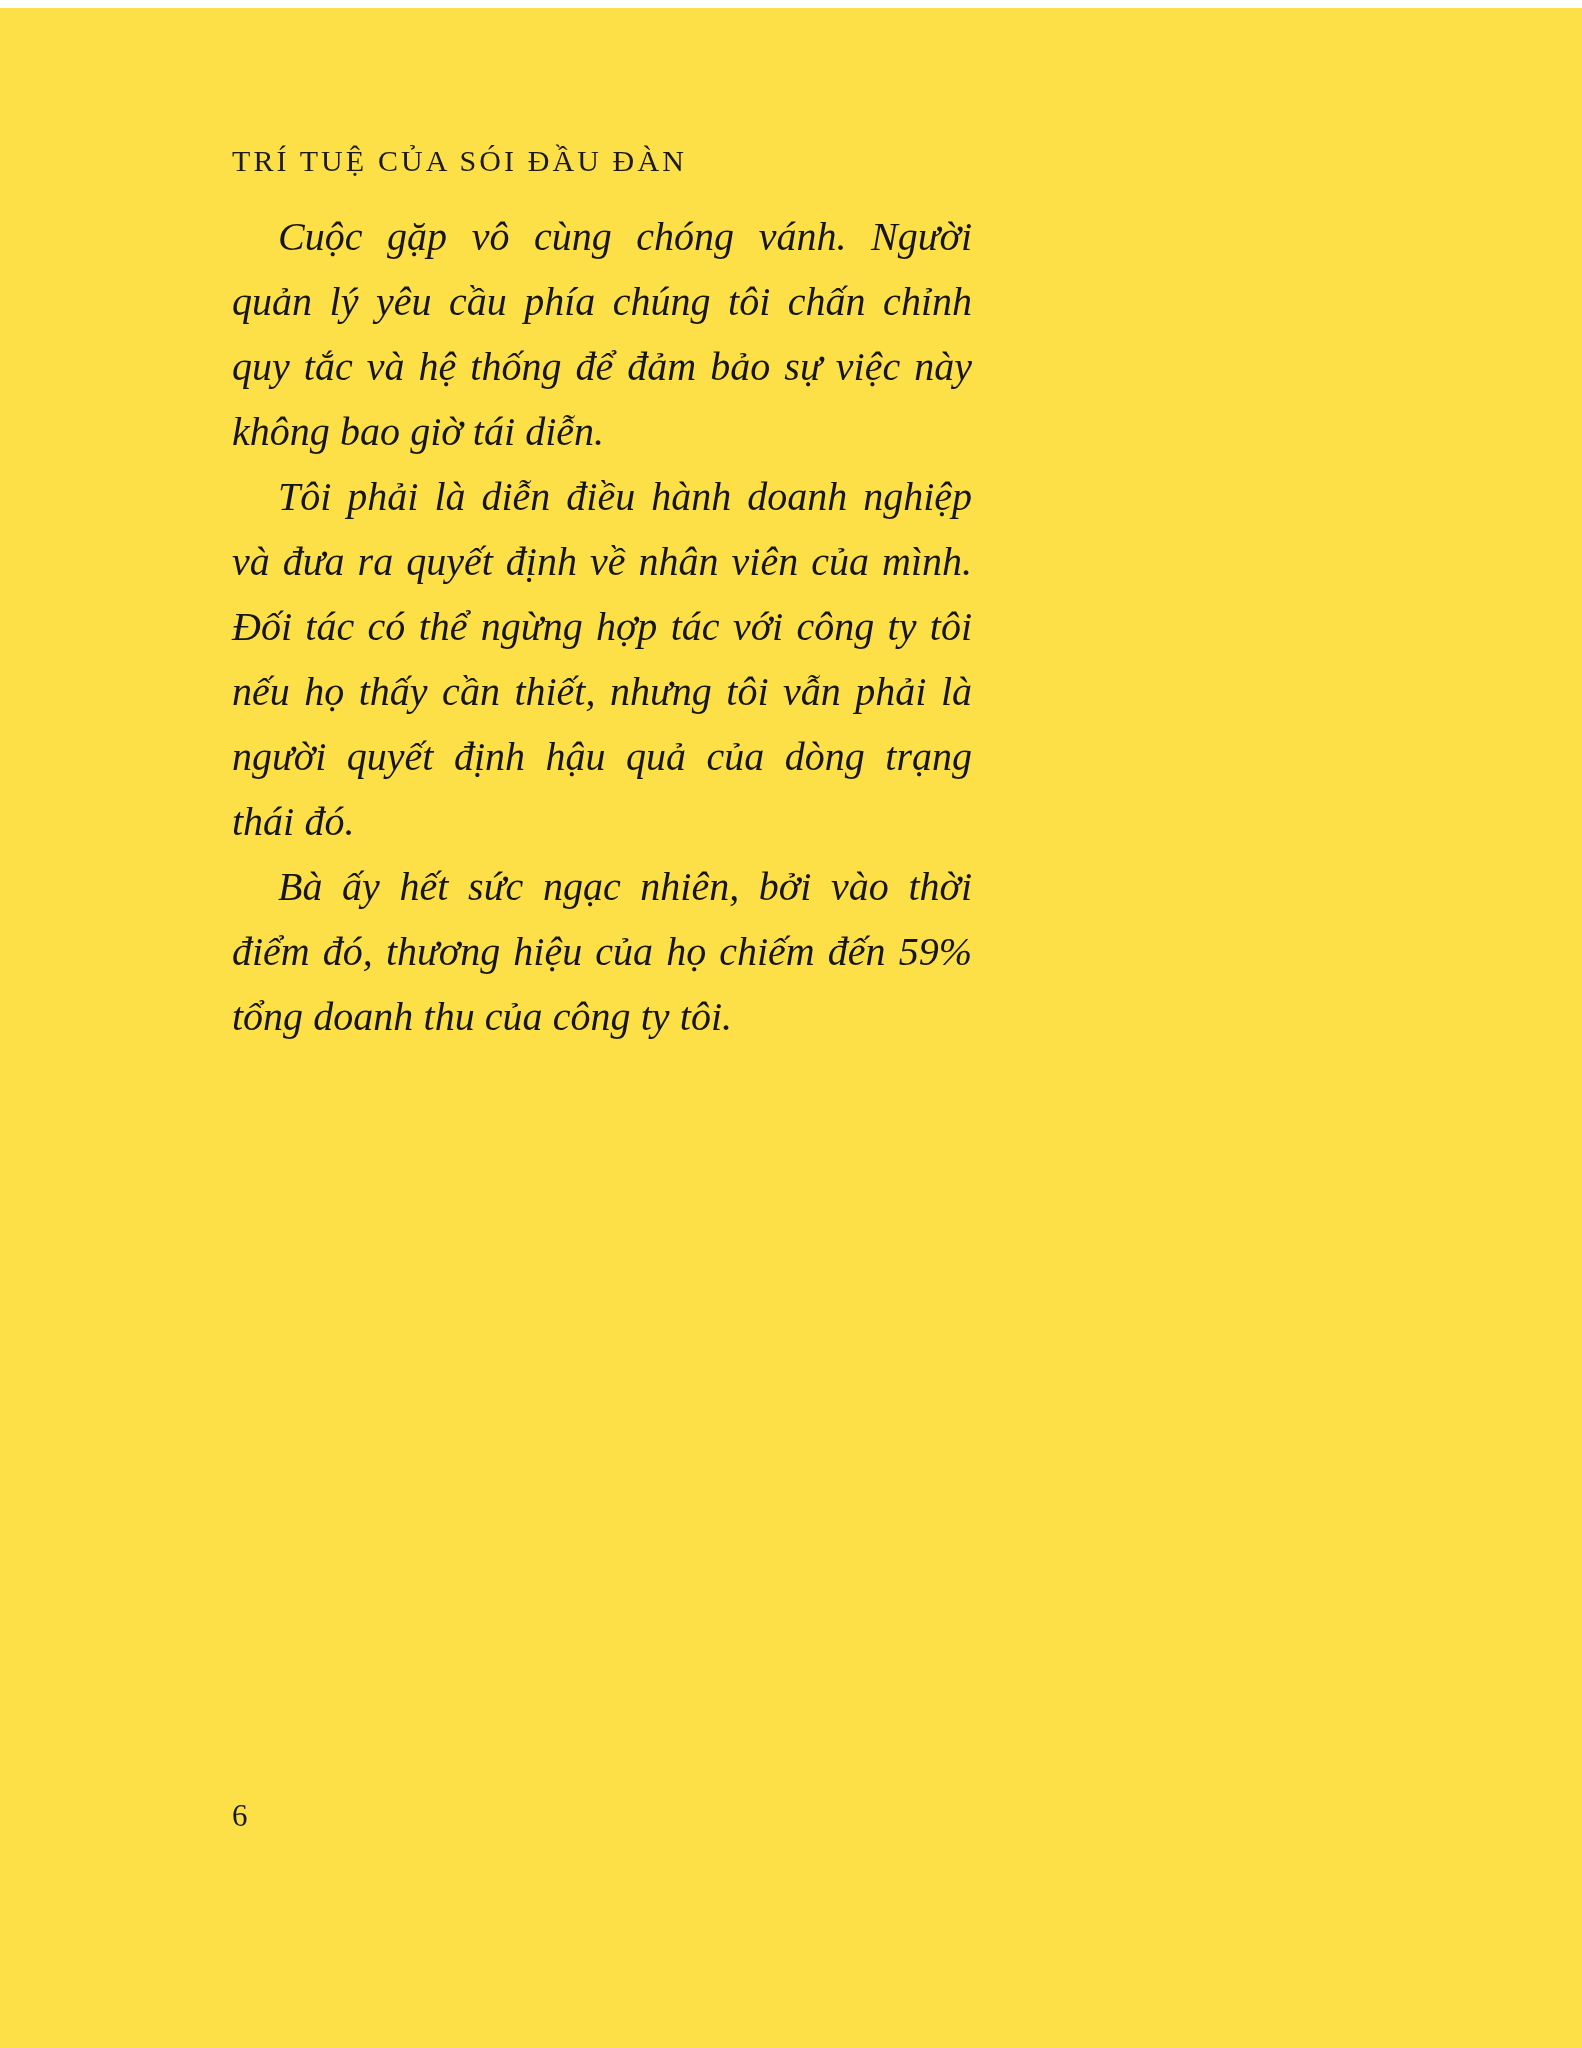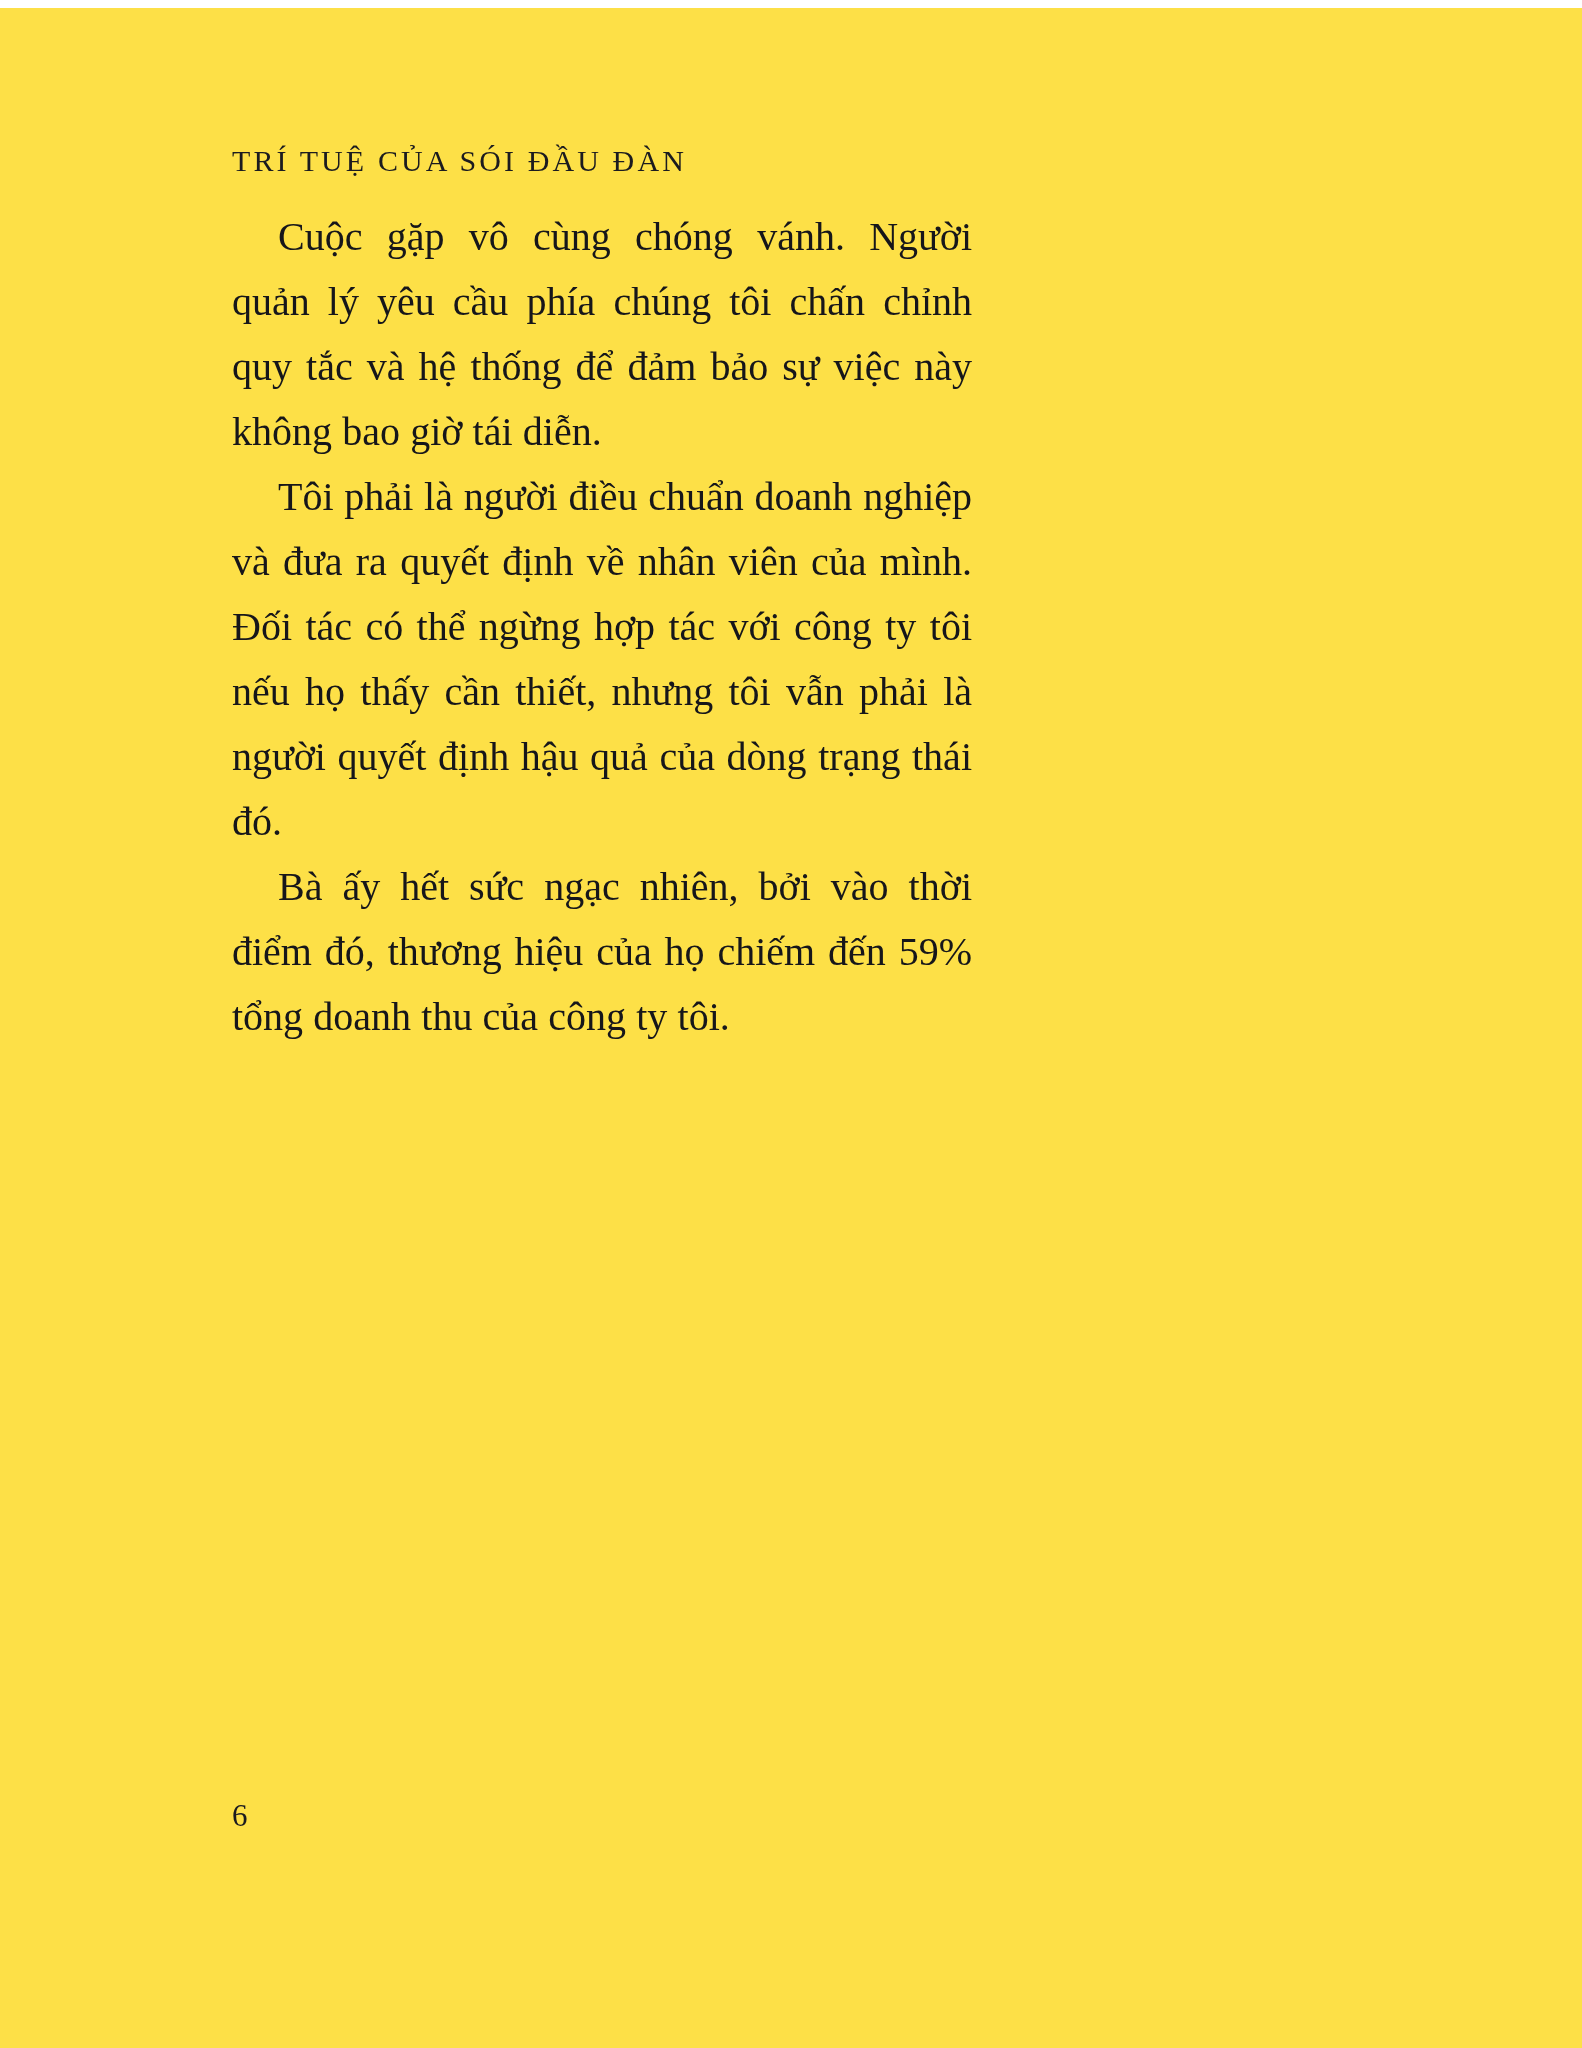--- a/index.html
+++ b/index.html
@@ -48,20 +48,21 @@
   .para {
     margin: 0 0 0 0;
     text-indent: 46px;
     text-align: justify;
     font-size: 40px;
     line-height: 65px;
     color: #16161a;
     hyphens: none;
     -webkit-hyphens: none;
     word-spacing: 0.2px;
+    font-style: italic;
   }
   .para:last-child {
     text-align: justify;
   }
   .para + .para {
     margin-top: 0px;
   }
   .folio {
     position: absolute;
     left: 0px;
@@ -74,20 +75,20 @@
 </head>
 <body>
 
 <div class="page" style="background: #fde047; margin-top: 8px;">
   <div class="page-inner">
 
     <div class="running-header">TRÍ TUỆ CỦA SÓI ĐẦU ĐÀN</div>
 
     <div class="body-text">
         <p class="para">Cuộc gặp vô cùng chóng vánh. Người quản lý yêu cầu phía chúng tôi chấn chỉnh quy tắc và hệ thống để đảm bảo sự việc này không bao giờ tái diễn.</p>
-        <p class="para">Tôi phải là người điều chuẩn doanh nghiệp và đưa ra quyết định về nhân viên của mình. Đối tác có thể ngừng hợp tác với công ty tôi nếu họ thấy cần thiết, nhưng tôi vẫn phải là người quyết định hậu quả của dòng trạng thái đó.</p>
+        <p class="para">Tôi phải là diễn điều hành doanh nghiệp và đưa ra quyết định về nhân viên của mình. Đối tác có thể ngừng hợp tác với công ty tôi nếu họ thấy cần thiết, nhưng tôi vẫn phải là người quyết định hậu quả của dòng trạng thái đó.</p>
         <p class="para">Bà ấy hết sức ngạc nhiên, bởi vào thời điểm đó, thương hiệu của họ chiếm đến 59% tổng doanh thu của công ty tôi.</p>
       </div>
 
     <div class="folio">6</div>
 
   </div>
 </div>
 
 </body></html>

